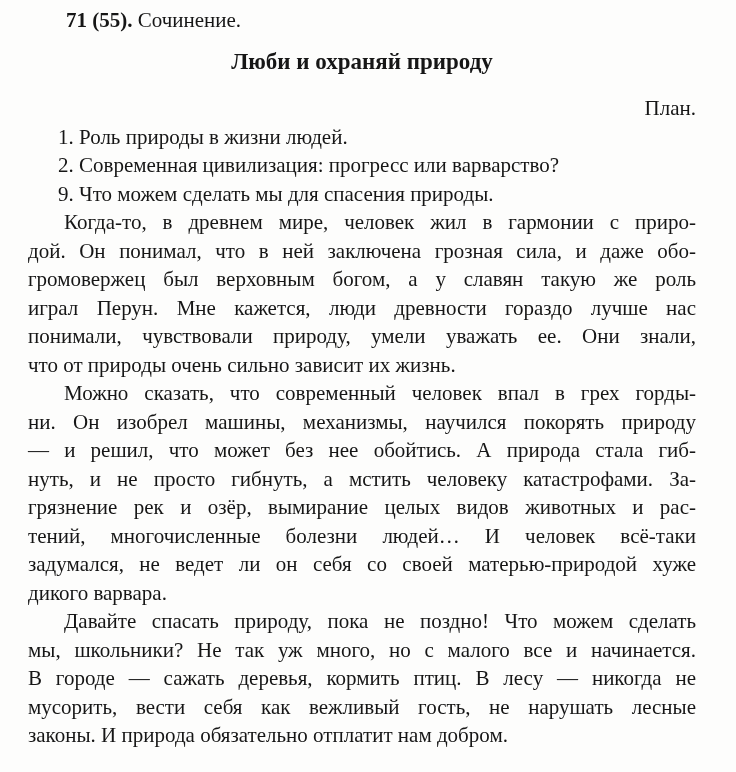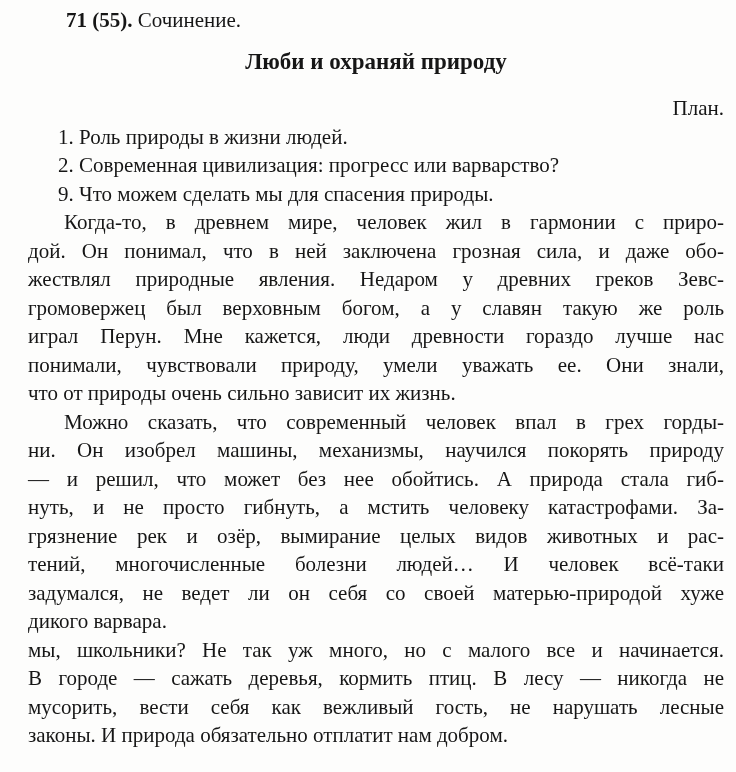--- a/index.html
+++ b/index.html
@@ -4,21 +4,21 @@
 <style>
   html, body { margin: 0; padding: 0; background: #ffffff; }
   .page {
     position: relative;
     width: 736px;
     height: 772px;
     box-sizing: border-box;
     background: #fdfdfc;
     color: #161616;
     font-family: "Liberation Serif", serif;
-    padding: 6px 12px 0 28px;
+    padding: 6px 40px 0 28px;
     overflow: hidden;
   }
   .exercise-line {
     font-size: 21px;
     line-height: 28px;
     margin-left: 38px;
     white-space: nowrap;
   }
   .exercise-num { font-weight: bold; }
   .essay-title {
@@ -62,38 +62,38 @@
   <div class="essay-title">Люби и охраняй природу</div>
 
   <div class="plan-heading">План.</div>
   <div class="plan-item">1. Роль природы в жизни людей.</div>
   <div class="plan-item">2. Современная цивилизация: прогресс или варварство?</div>
   <div class="plan-item">9. Что можем сделать мы для спасения природы.</div>
 
   <div class="para">
     <div class="jline first">Когда-то, в древнем мире, человек жил в гармонии с приро-</div>
     <div class="jline">дой. Он понимал, что в ней заключена грозная сила, и даже обо-</div>
-    <div class="jline">жествлял природные явления. Недаром у древних греков Зевс-</div>
     <div class="jline">громовержец был верховным богом, а у славян такую же роль</div>
     <div class="jline">играл Перун. Мне кажется, люди древности гораздо лучше нас</div>
     <div class="jline">понимали, чувствовали природу, умели уважать ее. Они знали,</div>
     <div class="jline last">что от природы очень сильно зависит их жизнь.</div>
   </div>
 
   <div class="para">
     <div class="jline first">Можно сказать, что современный человек впал в грех горды-</div>
     <div class="jline">ни. Он изобрел машины, механизмы, научился покорять природу</div>
     <div class="jline">— и решил, что может без нее обойтись. А природа стала гиб-</div>
     <div class="jline">нуть, и не просто гибнуть, а мстить человеку катастрофами. За-</div>
     <div class="jline">грязнение рек и озёр, вымирание целых видов животных и рас-</div>
     <div class="jline">тений, многочисленные болезни людей… И человек всё-таки</div>
     <div class="jline">задумался, не ведет ли он себя со своей матерью-природой хуже</div>
     <div class="jline last">дикого варвара.</div>
   </div>
 
   <div class="para">
+    <div class="jline first">Давайте спасать природу, пока не поздно! Что можем сделать</div>
     <div class="jline">мы, школьники? Не так уж много, но с малого все и начинается.</div>
     <div class="jline">В городе — сажать деревья, кормить птиц. В лесу — никогда не</div>
     <div class="jline">мусорить, вести себя как вежливый гость, не нарушать лесные</div>
     <div class="jline last">законы. И природа обязательно отплатит нам добром.</div>
   </div>
 
 </div>
 
 </body></html>

